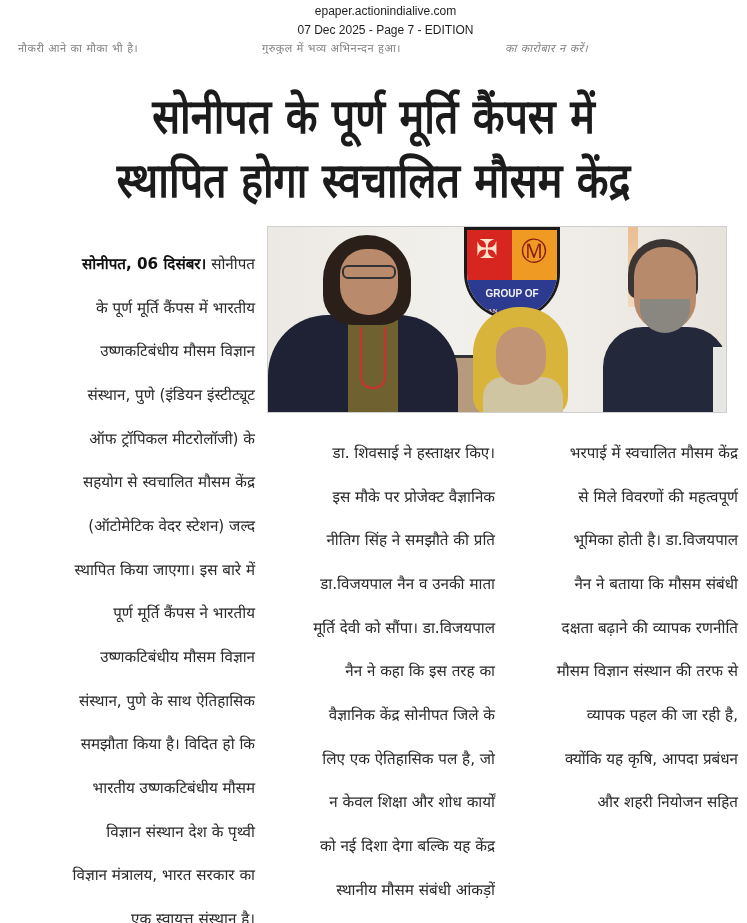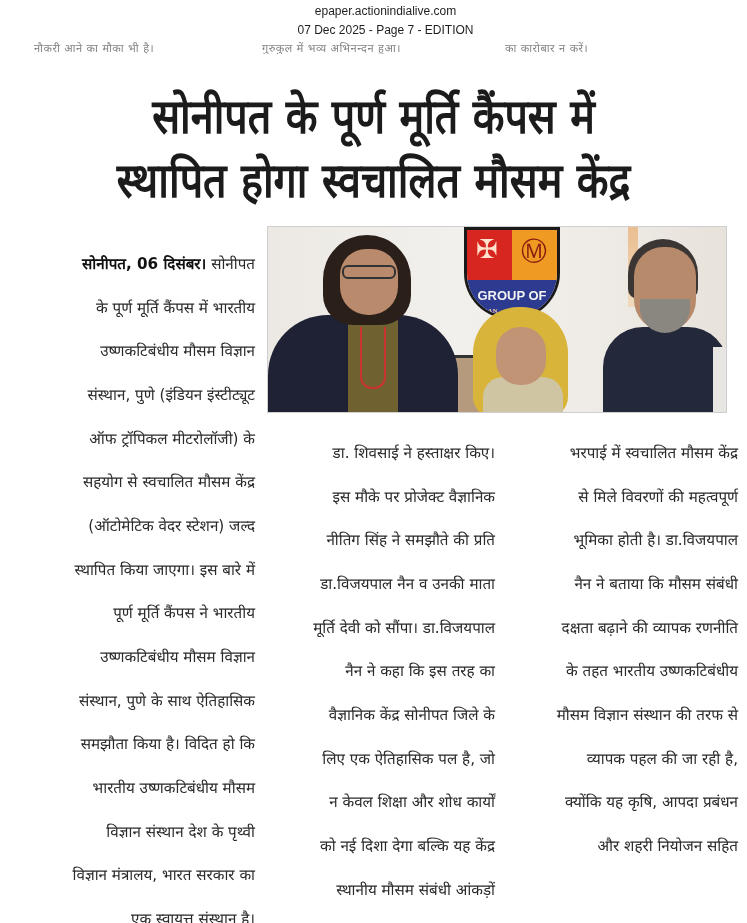--- a/index.html
+++ b/index.html
@@ -50,21 +50,21 @@
   .logo-inner { position:relative; width:100%; height:100%; border-radius: 0 0 42px 42px; overflow:hidden; background:#fff; }
   .logo-red { position:absolute; left:0; top:0; width:50%; height:58%; background:#d7261f; }
   .logo-orange { position:absolute; left:50%; top:0; width:50%; height:58%; background:#ef9a22; }
   .logo-blue { position:absolute; left:0; top:58%; width:100%; height:42%; background:#2c3a8f; }
   .logo-glyph { position:absolute; top:4px; font-size:26px; font-family:"DejaVu Serif", serif; color:#fff3d0; }
   .logo-glyph.g1 { left:9px; color:#ffe2cc; }
   .logo-glyph.g2 { left:54px; color:#8a1d12; }
   .logo-word { position:absolute; top:37px; font-size:7px; font-family:"Liberation Serif", serif; font-weight:bold;margin-top:40px; }
   .logo-word.w1 { left:6px; color:#f6c9a5; }
   .logo-word.w2 { left:52px; color:#7d1a10; }
-  .logo-sub { position:absolute; left:0; width:100%; text-align:center; color:#f3f3f3; font-size:13px; font-weight:bold; font-family:"Liberation Sans", sans-serif; }
+  .logo-sub { position:absolute; left:0; width:100%; text-align:center; color:#f3f3f3; font-size:10px; font-weight:bold; font-family:"Liberation Sans", sans-serif; }
   .logo-sub.s1 { top:58px; } .logo-sub.s2 { top:84px; }
   .person { position:absolute; }
   .p1-hair { left:55px; top:8px; width:88px; height:90px; background:#2b1f1a; border-radius:44px 44px 30px 30px; }
   .p1-face { left:72px; top:22px; width:58px; height:66px; background:#b98a6c; border-radius:26px 26px 28px 28px; }
   .p1-glasses { left:74px; top:38px; width:54px; height:14px; border:2px solid #333; border-radius:6px; box-sizing:border-box; }
   .p1-coat { left:0; top:88px; width:190px; height:100px; background:#1f2234; border-radius:60px 60px 0 0; }
   .p1-shirt { left:80px; top:92px; width:50px; height:95px; background:#6f6230; }
   .p1-lanyard { left:92px; top:100px; width:22px; height:60px; border:2px solid #c83230; border-top:none; border-radius:0 0 12px 12px; }
   .frame { left:170px; top:128px; width:60px; height:60px; background:#b59a7e; border:3px solid #333; }
   .p2-scarf { left:205px; top:80px; width:95px; height:110px; background:#d8b43b; border-radius:46px 46px 20px 20px; }
@@ -77,23 +77,23 @@
   .p3-sleeve { left:445px; top:120px; width:20px; height:70px; background:#e8e6e2; }
 </style>
 </head>
 <body>
 
 <div class="masthead">
   <span class="l1">epaper.actionindialive.com</span>
   <span class="l2">07 Dec 2025 - Page 7 - EDITION</span>
 </div>
 
-<div class="cutline" style="left:34px;width:200px;">नौकरी आने का मौका भी है।</div>
+<div class="cutline" style="left:18px;width:200px;">नौकरी आने का मौका भी है।</div>
 <div class="cutline" style="left:262px;width:230px;">गुरुकुल में भव्य अभिनन्दन हुआ।</div>
-<div class="cutline" style="left:505px;width:200px;">का कारोबार न करें।</div>
+<div class="cutline" style="left:505px;width:200px;font-style:italic;">का कारोबार न करें।</div>
 
 <h1 class="headline" style="margin:0;">
   <span>सोनीपत के पूर्ण मूर्ति कैंपस में</span>
   <span>स्थापित होगा स्वचालित मौसम केंद्र</span>
 </h1>
 
 <div class="photo">
   <div class="wall"></div>
   <div class="flag"></div>
   <div class="person frame"></div>
@@ -181,21 +181,20 @@
   
   
 </div>
 
 <div class="col col3">
   <span class="line">भरपाई में स्वचालित मौसम केंद्र</span>
   <span class="line">से मिले विवरणों की महत्वपूर्ण</span>
   <span class="line">भूमिका होती है। डा.विजयपाल</span>
   <span class="line">नैन ने बताया कि मौसम संबंधी</span>
   <span class="line">दक्षता बढ़ाने की व्यापक रणनीति</span>
-  <span class="line">के तहत भारतीय उष्णकटिबंधीय</span>
   <span class="line">मौसम विज्ञान संस्थान की तरफ से</span>
   <span class="line">व्यापक पहल की जा रही है,</span>
   <span class="line">क्योंकि यह कृषि, आपदा प्रबंधन</span>
   <span class="line">और शहरी नियोजन सहित</span>
   
   
   
   
   
   

